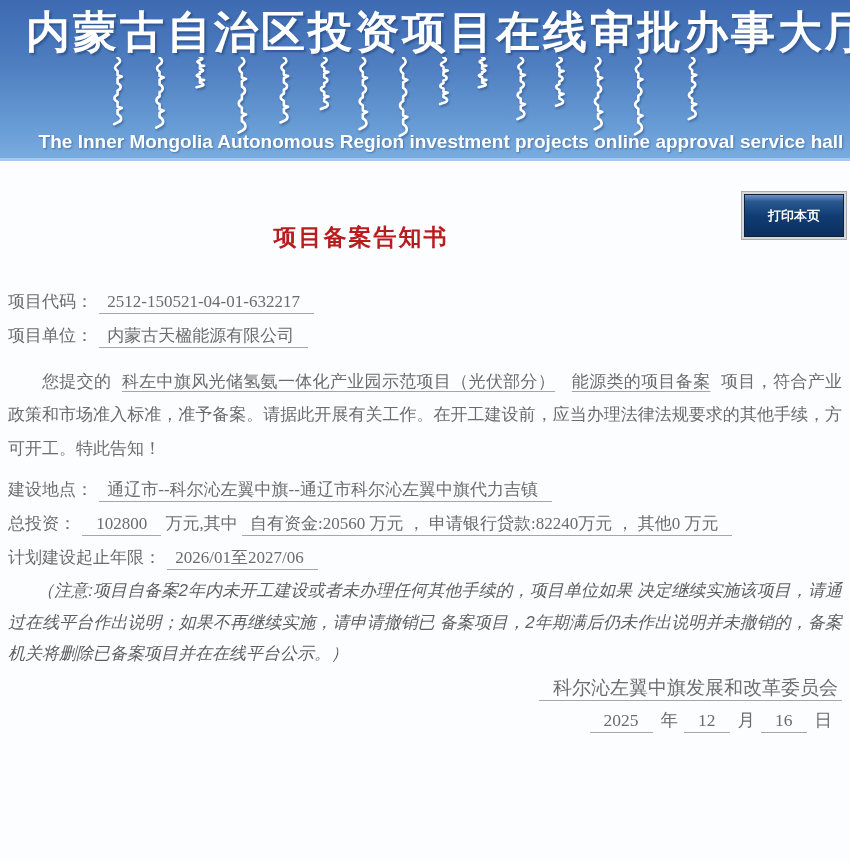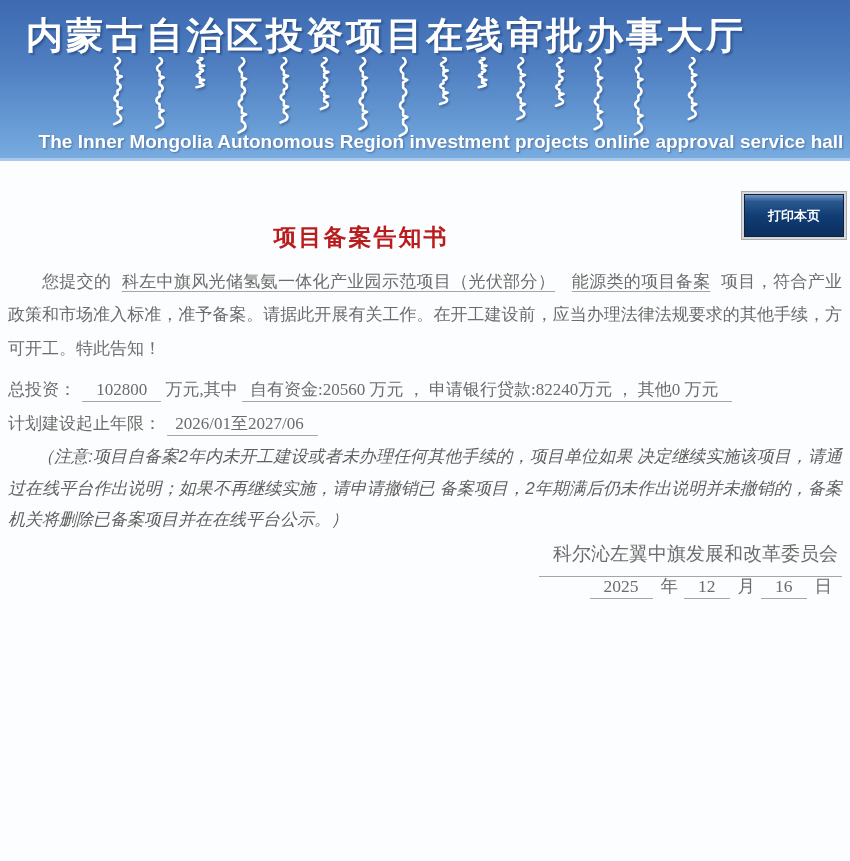--- a/index.html
+++ b/index.html
@@ -9,22 +9,22 @@
     font-family:"Liberation Serif","DejaVu Serif",serif;
   }
   
   .hdr{
     position:relative; height:161px;
     background:linear-gradient(180deg,#3d6ab1 0%,#4e7dc0 40%,#689cd5 80%,#78abdf 100%);
     border-bottom:3px solid #a9c9ec;
     overflow:hidden;
   }
   .hdr-title{
-    padding:11px 24px 0 26px;
-    font-size:37px; font-weight:bold; color:#ffffff;
+    padding:3px 24px 0 26px;
+    font-size:44px; font-weight:bold; color:#ffffff;
     letter-spacing:3px; white-space:nowrap;
     text-shadow:2px 2px 2px rgba(15,40,85,.4);
   }
   .mong{ position:absolute; left:45px; top:57px; filter:drop-shadow(1px 2px 1px rgba(10,30,70,.35)); }
   .hdr-en{
     position:absolute; bottom:5px; left:16px; width:100%; text-align:center;
     font-family:"Liberation Sans","DejaVu Sans",sans-serif;
     font-size:19px; font-weight:bold; color:#ffffff;
     text-shadow:1px 1px 2px rgba(15,40,85,.4);
   }
@@ -66,21 +66,21 @@
   .para{ text-align:justify; line-height:33px; }
   .note{
     margin-top:0; line-height:31.5px; font-size:17px; color:#5f5f5f;
     font-style:italic; text-indent:1.7em; text-align:justify;
     font-family:"Liberation Sans","DejaVu Sans",sans-serif;
   }
   .note b{ font-weight:normal; }
   .signoff{
     margin-top:4px; text-align:right; font-size:19px; line-height:28px;
   }
-  .signoff .u{ padding:0 4px 12px 14px; }
+  .signoff .u{ padding:0 4px 2px 14px; }
   .dateline{
     text-align:right; font-size:17.5px; line-height:25px; padding-right:4px; margin-top:6px;
   }
   .dateline .unit{ margin:0 6px 0 8px; }
 </style>
 </head>
 <body>
 
 <header class="hdr">
   <div class="hdr-title">内蒙古自治区投资项目在线审批办事大厅</div>
@@ -106,29 +106,43 @@
   </svg>
   <div class="hdr-en">The Inner Mongolia Autonomous Region investment projects online approval service hall</div>
 </header>
 
 <main class="doc">
 
   <button class="print-btn">打印本页</button>
 
   <h2 class="doc-title">项目备案告知书</h2>
 
+  <div class="fields">
+    <div class="line">
+      <span class="lbl">项目代码：</span>
+      <span class="u">2512-150521-04-01-632217</span>
+    </div>
+    <div class="line">
+      <span class="lbl">项目单位：</span>
+      <span class="u">内蒙古天楹能源有限公司</span>
+    </div>
+  </div>
 
   <p class="intro">
     <span>您提交的</span>
     <span class="uw">科左中旗风光储氢氨一体化产业园示范项目（光伏部分）</span>
     <span class="uw">能源类的项目备案</span>
     <span>项目，符合产业政策和市场准入标准，准予备案。请据此开展有关工作。在开工建设前，应当办理法律法规要求的其他手续，方可开工。特此告知！</span>
   </p>
 
   <div class="midblock">
+    <div class="line">
+      <span class="lbl">建设地点：</span>
+      <span class="u">通辽市--科尔沁左翼中旗--通辽市科尔沁左翼中旗代力吉镇</span>
+    </div>
     <div class="line">
       <span class="lbl">总投资：</span>
       <span class="u num">102800</span>
       <span>万元,其中</span>
       <span class="u">自有资金:20560 万元 ， 申请银行贷款:82240万元 ， 其他0 万元</span>
     </div>
     <div class="line">
       <span class="lbl">计划建设起止年限：</span>
       <span class="u">2026/01至2027/06</span>
     </div>

